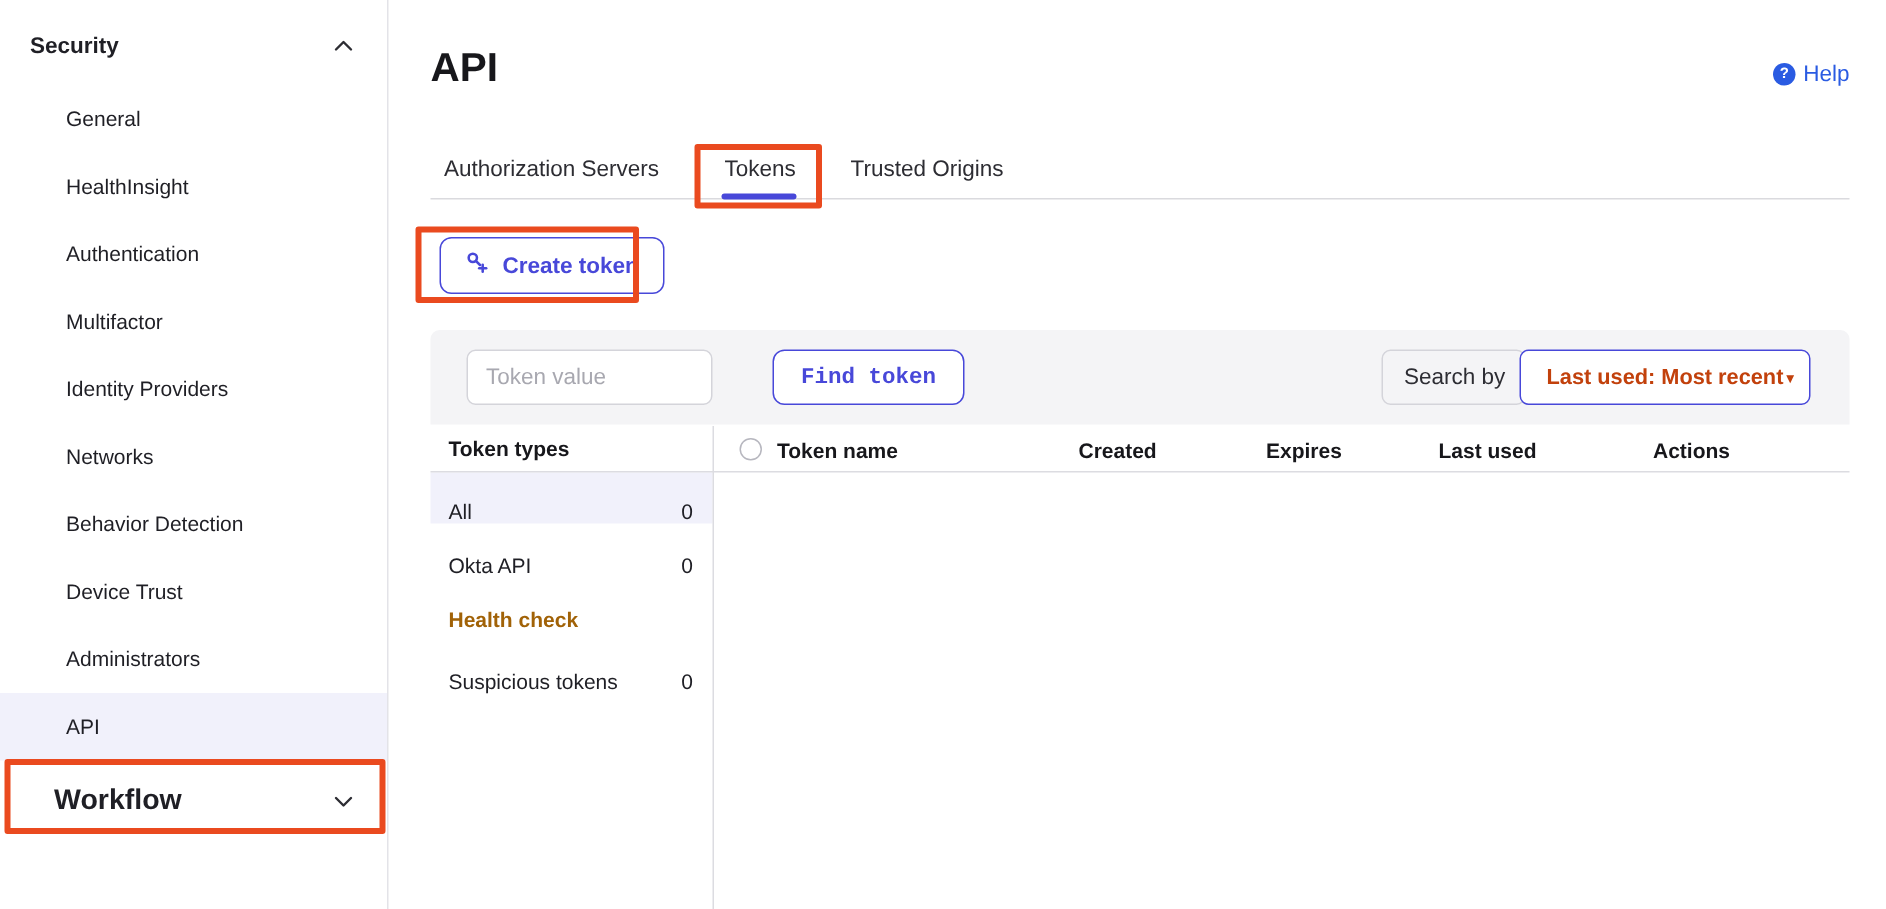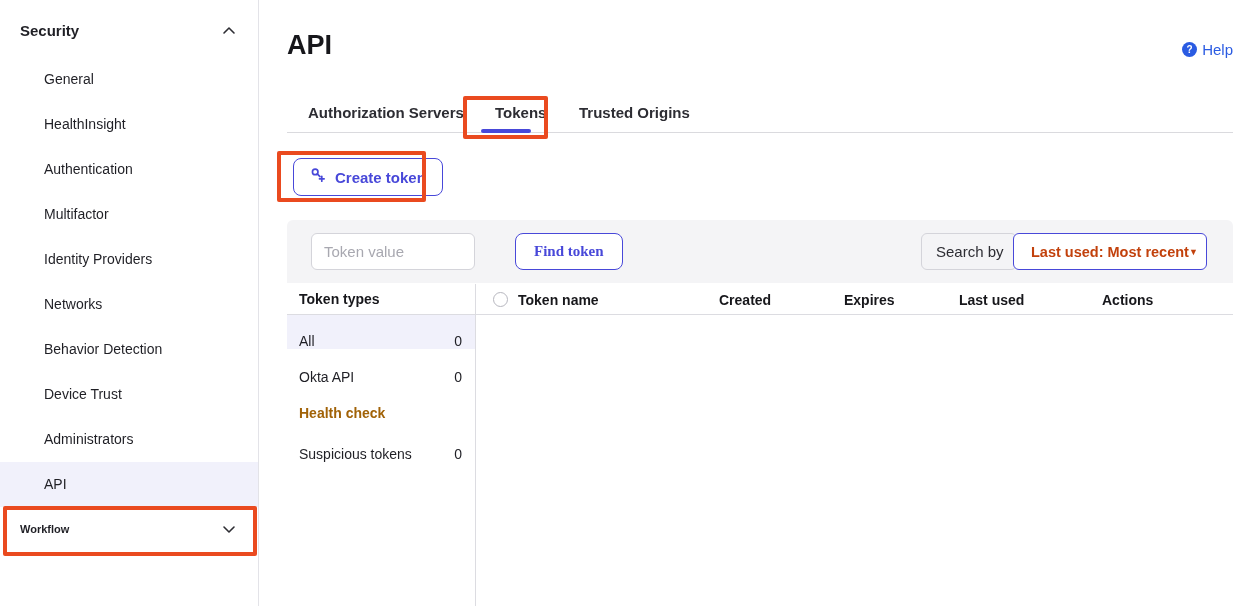--- a/index.html
+++ b/index.html
@@ -41,26 +41,27 @@
     padding-left: 44px;
     font-size: 14px;
     color: #1f1f25;
     cursor: pointer;
     white-space: nowrap;
   }
   .side-item.selected { background: #f1f1fb; }
   .side-footer {
     display: flex;
     justify-content: space-between;
-    align-items: flex-end;
+    align-items: center;
     padding: 16px 22px 0 20px;
-    font-size: 11px;
-    font-weight: 700;
-    color: #1f1f25;
-    cursor: pointer;
+    font-size: 19px;
+    font-weight: 700;
+    color: #1f1f25;
+    cursor: pointer;
+    margin-left: 16px;
   }
   .chev svg { display: block; }
 
   
   .page-title {
     position: absolute;
     left: 287px; top: 30px;
     font-size: 27px;
     font-weight: 700;
     color: #17171b;
@@ -85,25 +86,24 @@
     display: flex;
     align-items: center;
     justify-content: center;
   }
 
   
   .tab {
     position: absolute;
     top: 104px;
     font-size: 15px;
-    font-weight: 700;
+    font-weight: 400;
     color: #2d2d33;
     cursor: pointer;
     white-space: nowrap;
-    margin-left: 12px;
   }
   .tab-auth   { left: 296px; }
   .tab-tokens { left: 483px; }
   .tab-origin { left: 567px; }
   .tabs-line {
     position: absolute;
     left: 287px; top: 132px;
     width: 946px; height: 1px;
     background: #dadade;
   }
@@ -160,21 +160,21 @@
     left: 228px; top: 13px;
     height: 37px;
     padding: 0 18px;
     background: #ffffff;
     border: 1px solid #4848d9;
     border-radius: 8px;
     color: #4848d9;
     font-size: 15px;
     font-weight: 700;
     cursor: pointer;
-    font-family: Liberation Serif, serif;
+    font-family: Liberation Mono, monospace;
   }
   .search-by-box {
     position: absolute;
     left: 634px; top: 13px;
     width: 96px; height: 37px;
     border: 1px solid #d4d4da;
     border-radius: 6px;
     display: flex;
     align-items: center;
     padding: 0 14px;

